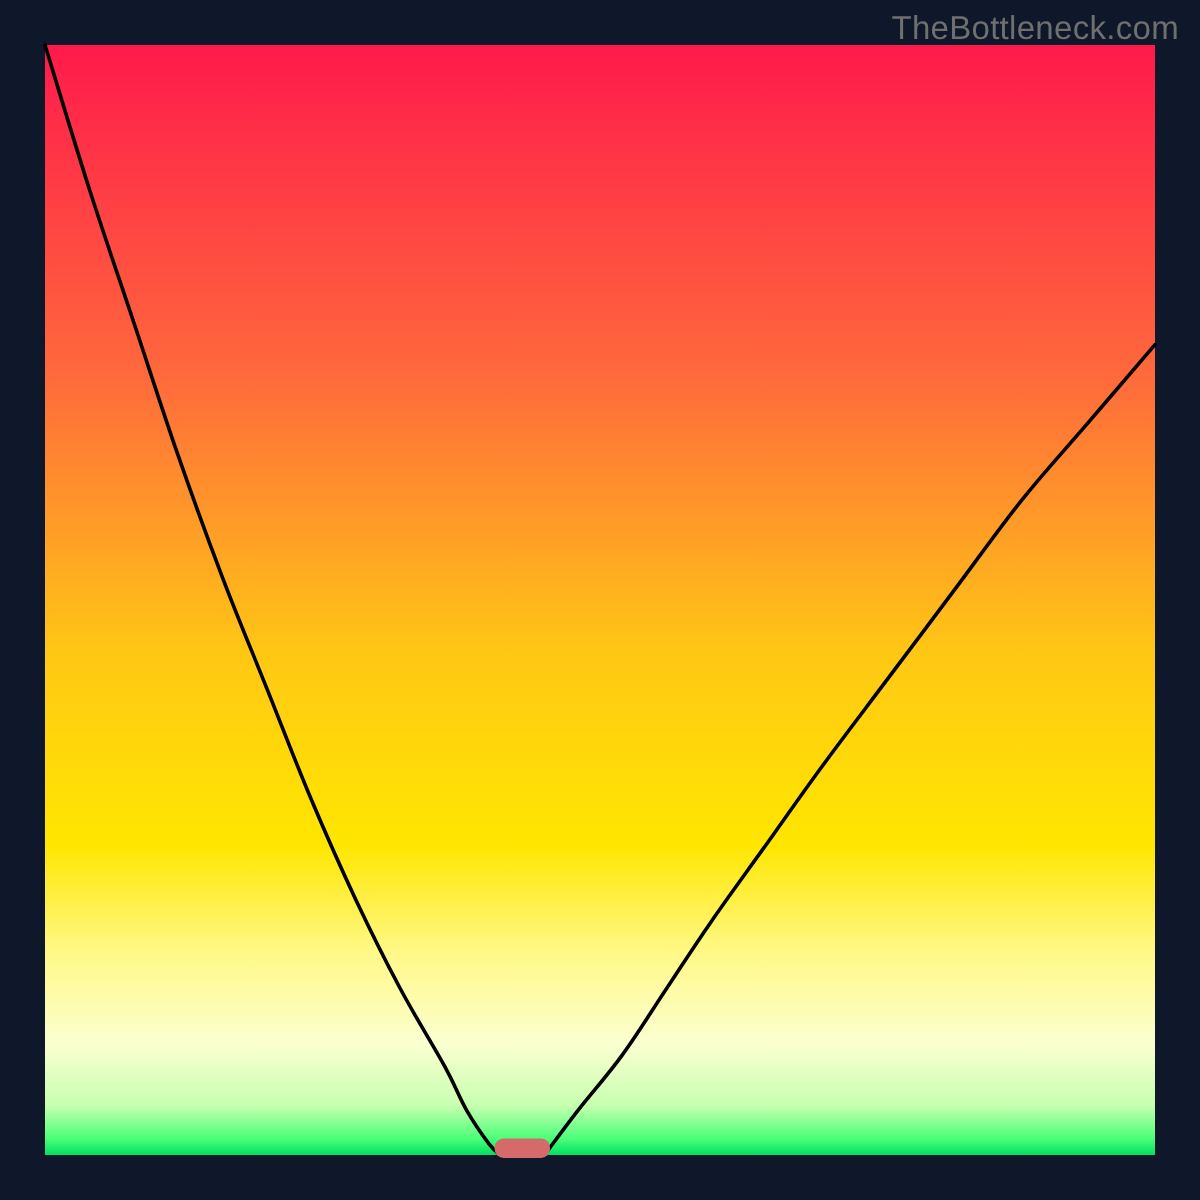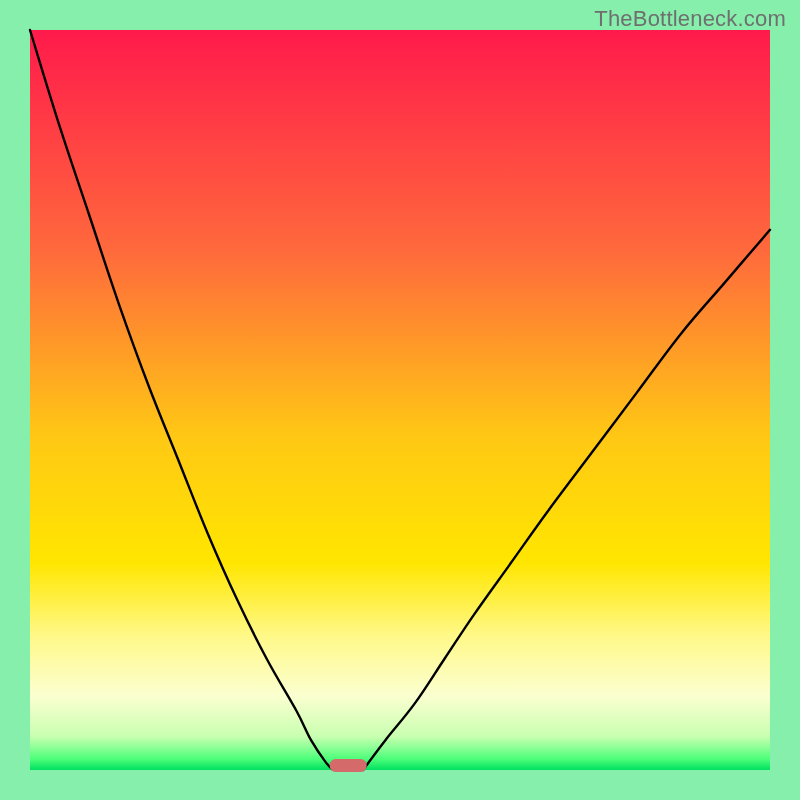--- a/index.html
+++ b/index.html
@@ -8,21 +8,21 @@
     width: 800px;
     height: 800px;
     background: #000;
     overflow: hidden;
     font-family: Arial, Helvetica, sans-serif;
   }
   .stage {
     position: relative;
     width: 800px;
     height: 800px;
-    background: #86efac;
+    background: #0f172a;
   }
   .watermark {
     position: absolute;
     top: 6px;
     right: 14px;
     color: #6f6f6f;
     font-size: 22px;
     letter-spacing: 0.2px;
     z-index: 10;
   }

